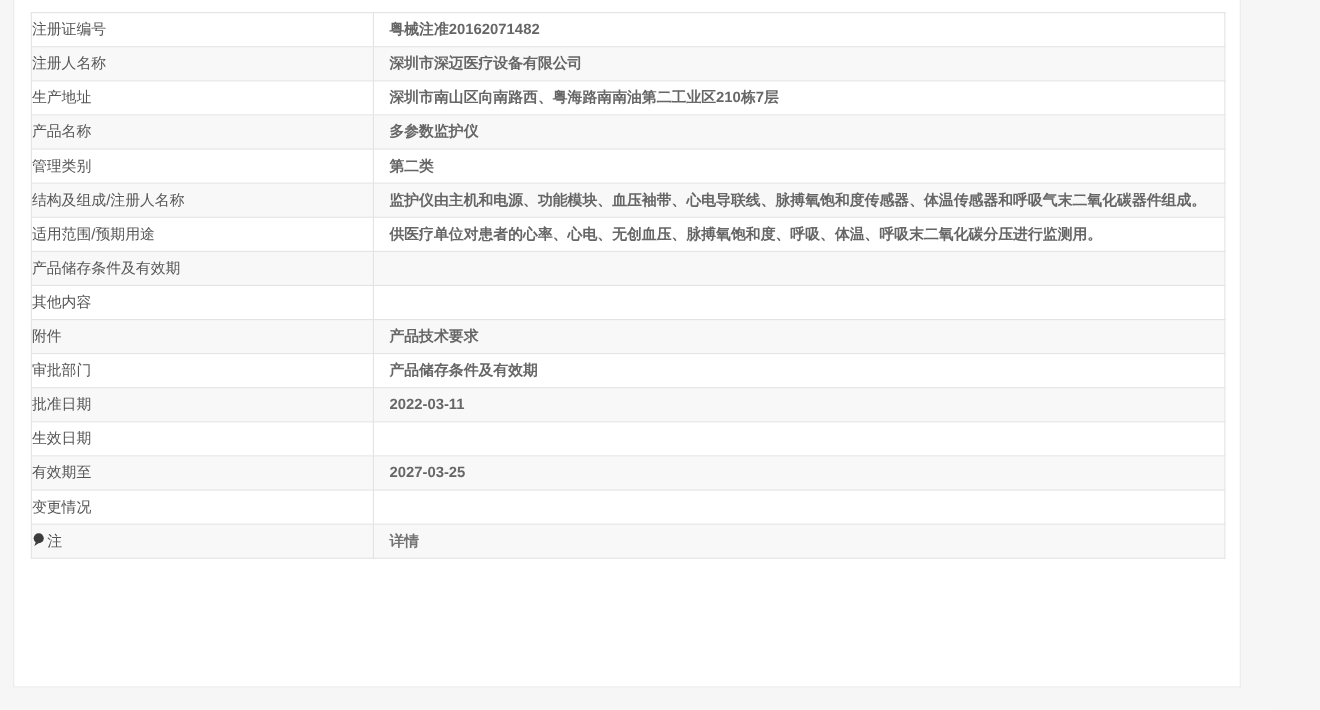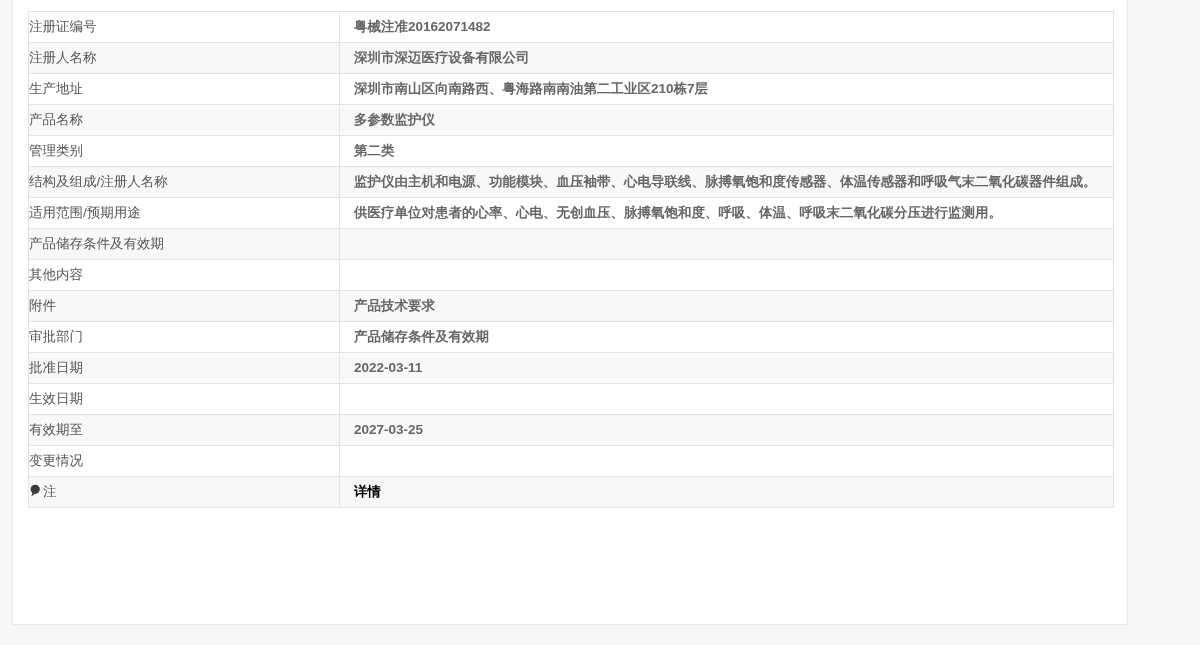--- a/index.html
+++ b/index.html
@@ -47,21 +47,21 @@
   }
   table.reg-table tr td:last-child {
     padding: 0 0 0 14px;
     color: #666666;
     font-weight: bold;
   }
   table.reg-table { border: 1px solid #d9d9d9; }
   table.reg-table tr:nth-child(even) td { background: #f8f8f8; }
   table.reg-table tr:nth-child(odd) td { background: #ffffff; }
   a.detail-link {
-    color: #000000;
+    color: #737373;
     text-decoration: none;
     cursor: pointer;
   }
   .note-icon {
     display: inline-block;
     vertical-align: -2px;
     margin-right: 2px;
   }
 </style>
 </head>

